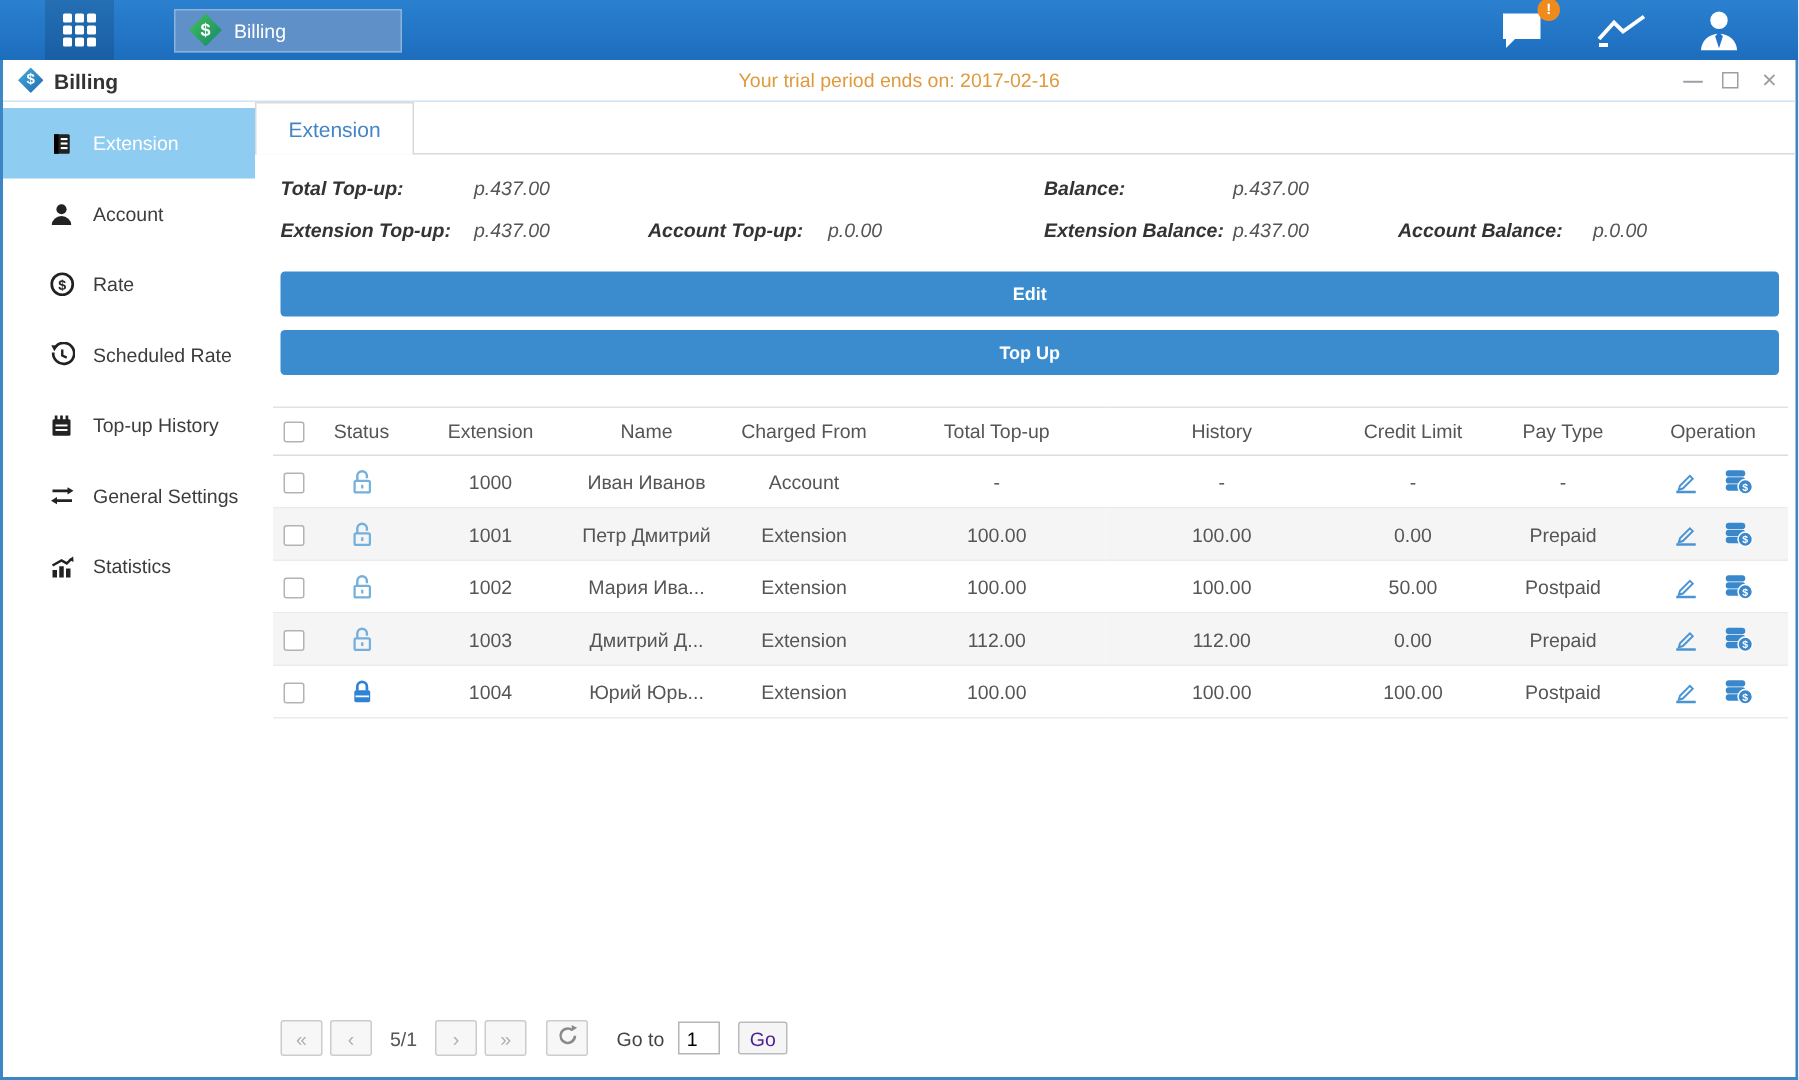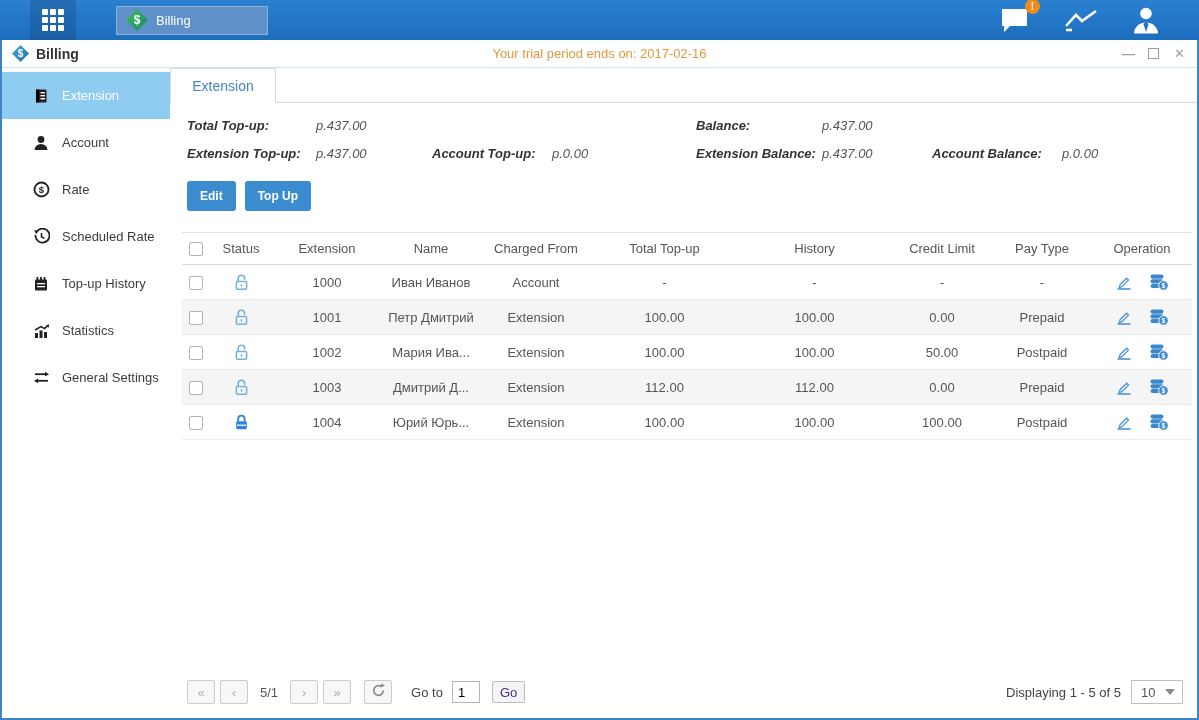--- a/index.html
+++ b/index.html
@@ -43,21 +43,21 @@
   .tabstrip { height:35px; flex:none; border-bottom:1px solid #d9d9d9; display:flex; }
   .tab { width:106px; background:#fff; border:1px solid #d9d9d9; border-bottom:none; margin-bottom:-1px; display:flex; align-items:center; justify-content:center; font-size:14px; color:#4585c5; cursor:pointer; position:relative; }
   .tab::after { content:""; position:absolute; bottom:-1px; left:0; right:0; height:1px; background:#fff; }
 
   .content { flex:1; display:flex; flex-direction:column; padding:15px 11px 8px 12px; min-height:0; }
 
   .summary { margin-left:5px; display:grid; grid-template-columns:129px 116px 120px 144px 126px 110px 130px 1fr; row-gap:13px; font-size:13px; align-items:center;font-style:italic; }
   .summary .lb { font-weight:bold; color:#333; }
   .summary .vl { color:#555; }
 
-  .btn-row { margin:20px 0 0 5px; display:flex; gap:9px; }
+  .btn-row { margin:20px 0 0 5px; display:flex; gap:9px;flex-direction:column; }
   .btn-blue { background:#3a8cce; color:#fff; border:none; font-family:inherit; font-size:12px; font-weight:bold; padding:0 13px; height:30px; border-radius:3px; cursor:pointer; }
 
   
   table { width:100%; border-collapse:collapse; margin-top:21px; font-size:13px; table-layout:fixed; }
   thead th { height:32px; font-weight:normal; color:#555; border-top:1px solid #e2e2e2; border-bottom:1px solid #dcdcdc; text-align:center; }
   tbody td { height:35px; border-bottom:1px solid #ebebeb; color:#555; text-align:center; }
   tbody tr:nth-child(even) { background:#f5f5f5; }
   .cb { width:14px; height:14px; border:1px solid #b3b3b3; border-radius:2px; background:#fff; display:inline-block; cursor:pointer; vertical-align:middle; }
   .op-ic { display:inline-flex; margin:0 8px; cursor:pointer; vertical-align:middle; }
   .status-ic { display:inline-flex; vertical-align:middle; }
@@ -185,40 +185,40 @@
                 <rect x="7.1" y="1" width="1.8" height="3.5" fill="#222"></rect>
                 <rect x="10.7" y="1" width="1.8" height="3.5" fill="#222"></rect>
                 <rect x="4" y="7" width="8" height="1.3" fill="#fff"></rect>
                 <rect x="4" y="10" width="8" height="1.3" fill="#fff"></rect>
               </svg>
 </span>
             <span class="side-label">Top-up History</span>
           </div>
           <div class="side-item">
             <span class="side-ic">
+  <svg width="17" height="15" viewBox="0 0 17 15">
+                <path d="M2 4.2 h11" stroke="#222" stroke-width="1.8"></path>
+                <path d="M16 4.2 l-4 -2.4 v4.8 z" fill="#222"></path>
+                <path d="M15 10.8 h-11" stroke="#222" stroke-width="1.8"></path>
+                <path d="M1 10.8 l4 -2.4 v4.8 z" fill="#222"></path>
+              </svg>
+</span>
+            <span class="side-label">General Settings</span>
+          </div>
+          <div class="side-item">
+            <span class="side-ic">
   <svg width="17" height="16" viewBox="0 0 17 16">
                 <rect x="2" y="10" width="3" height="5" fill="#222"></rect>
                 <rect x="6.5" y="7.5" width="3" height="7.5" fill="#222"></rect>
                 <rect x="11" y="9" width="3" height="6" fill="#222"></rect>
                 <path d="M2 7 l6-3.4 3.5 2 3-2.8" fill="none" stroke="#222" stroke-width="1.6"></path>
                 <path d="M15.8 1 l0.2 3.6 -3.2-1.6 z" fill="#222"></path>
               </svg>
 </span>
             <span class="side-label">Statistics</span>
-          </div>
-          <div class="side-item">
-            <span class="side-ic">
-  <svg width="17" height="15" viewBox="0 0 17 15">
-                <path d="M2 4.2 h11" stroke="#222" stroke-width="1.8"></path>
-                <path d="M16 4.2 l-4 -2.4 v4.8 z" fill="#222"></path>
-                <path d="M15 10.8 h-11" stroke="#222" stroke-width="1.8"></path>
-                <path d="M1 10.8 l4 -2.4 v4.8 z" fill="#222"></path>
-              </svg>
-</span>
-            <span class="side-label">General Settings</span>
           </div>
         </div>
 
       <div class="main">
         <div class="tabstrip">
           <div class="tab active">
             <span>Extension</span>
           </div>
         </div>
 
@@ -455,25 +455,18 @@
   <svg width="15" height="15" viewBox="0 0 15 15">
                       <path d="M12.3 7.5 a4.8 4.8 0 1 1 -1.7-3.7" fill="none" stroke="#8a8a8a" stroke-width="1.7"></path>
                       <path d="M10 0.4 l0.5 4 3.3-2.2 z" fill="#8a8a8a"></path>
                     </svg>
 </span>
                 </span>
               <span class="goto-label">Go to</span>
               <input class="goto-input" value="1" style="">
               <button class="go-btn">Go</button>
             </div>
-            <div class="footer-right">
-              <span>Displaying 1 - 5 of 5</span>
-              <div class="size-select">
-                <span class="val">10</span>
-                <span class="caret"></span>
-              </div>
-            </div>
           </div>
         </div>
       </div>
     </div>
   </div>
 </div>
 
 </body></html>

